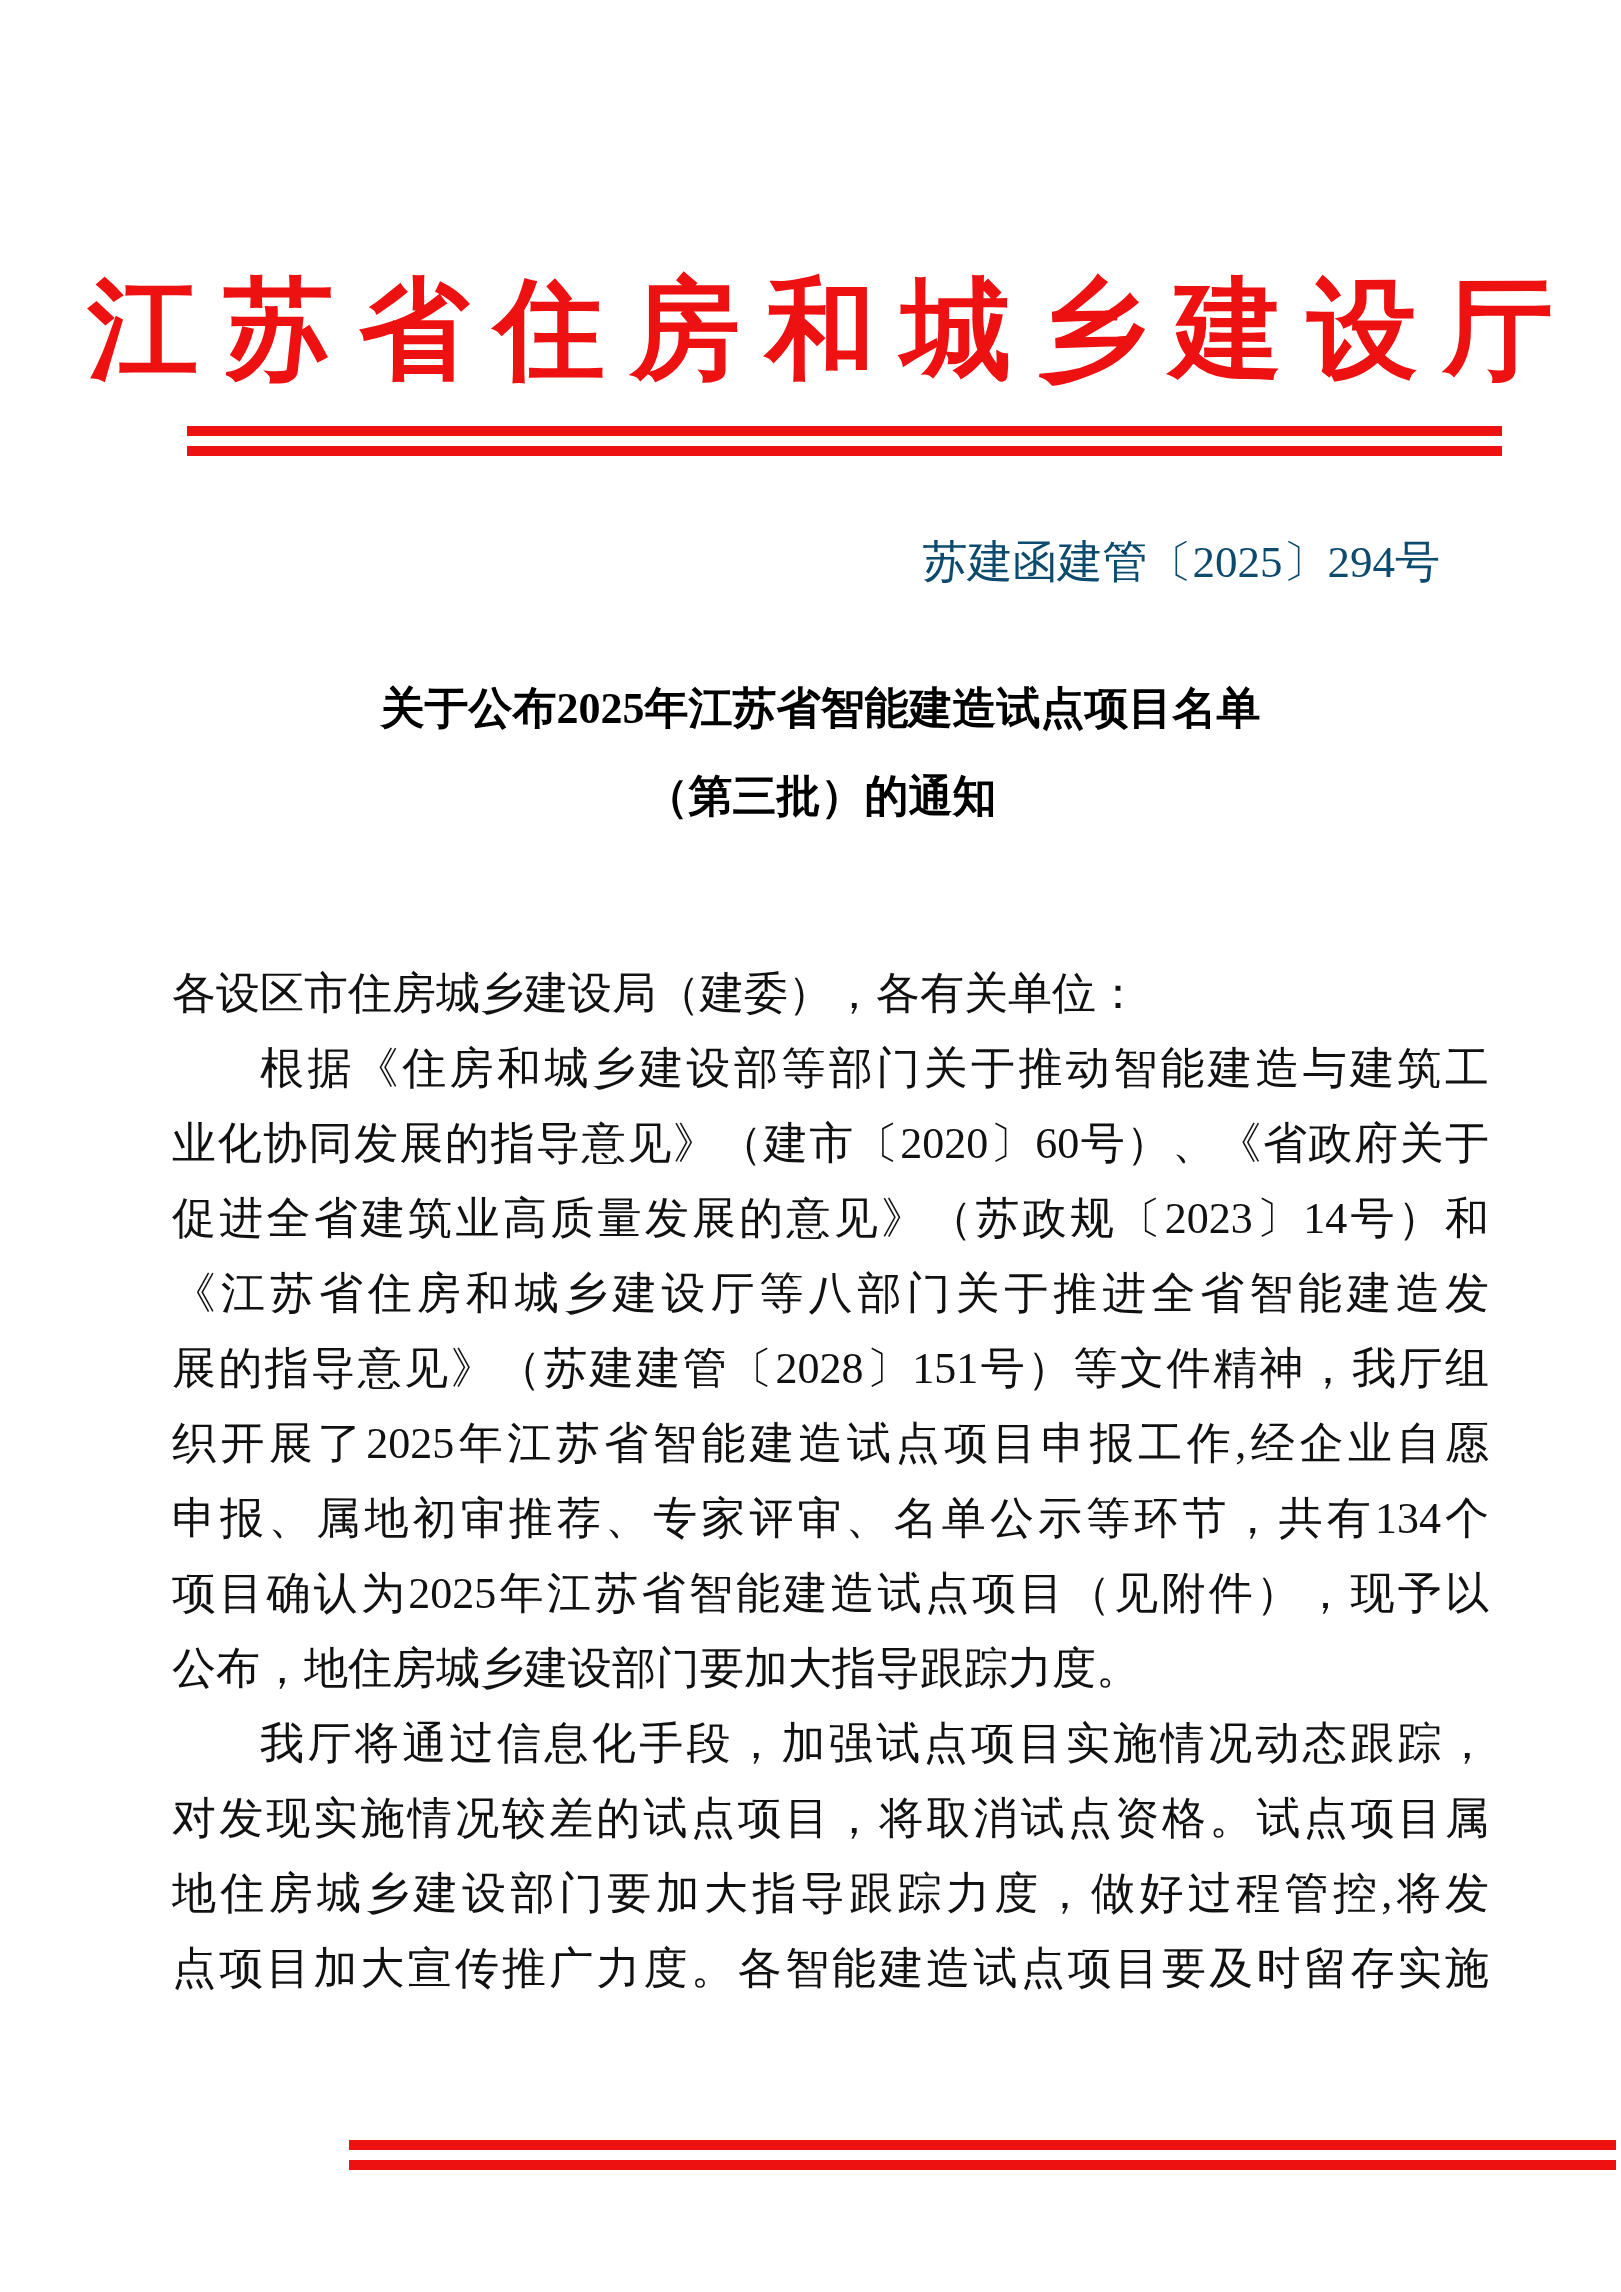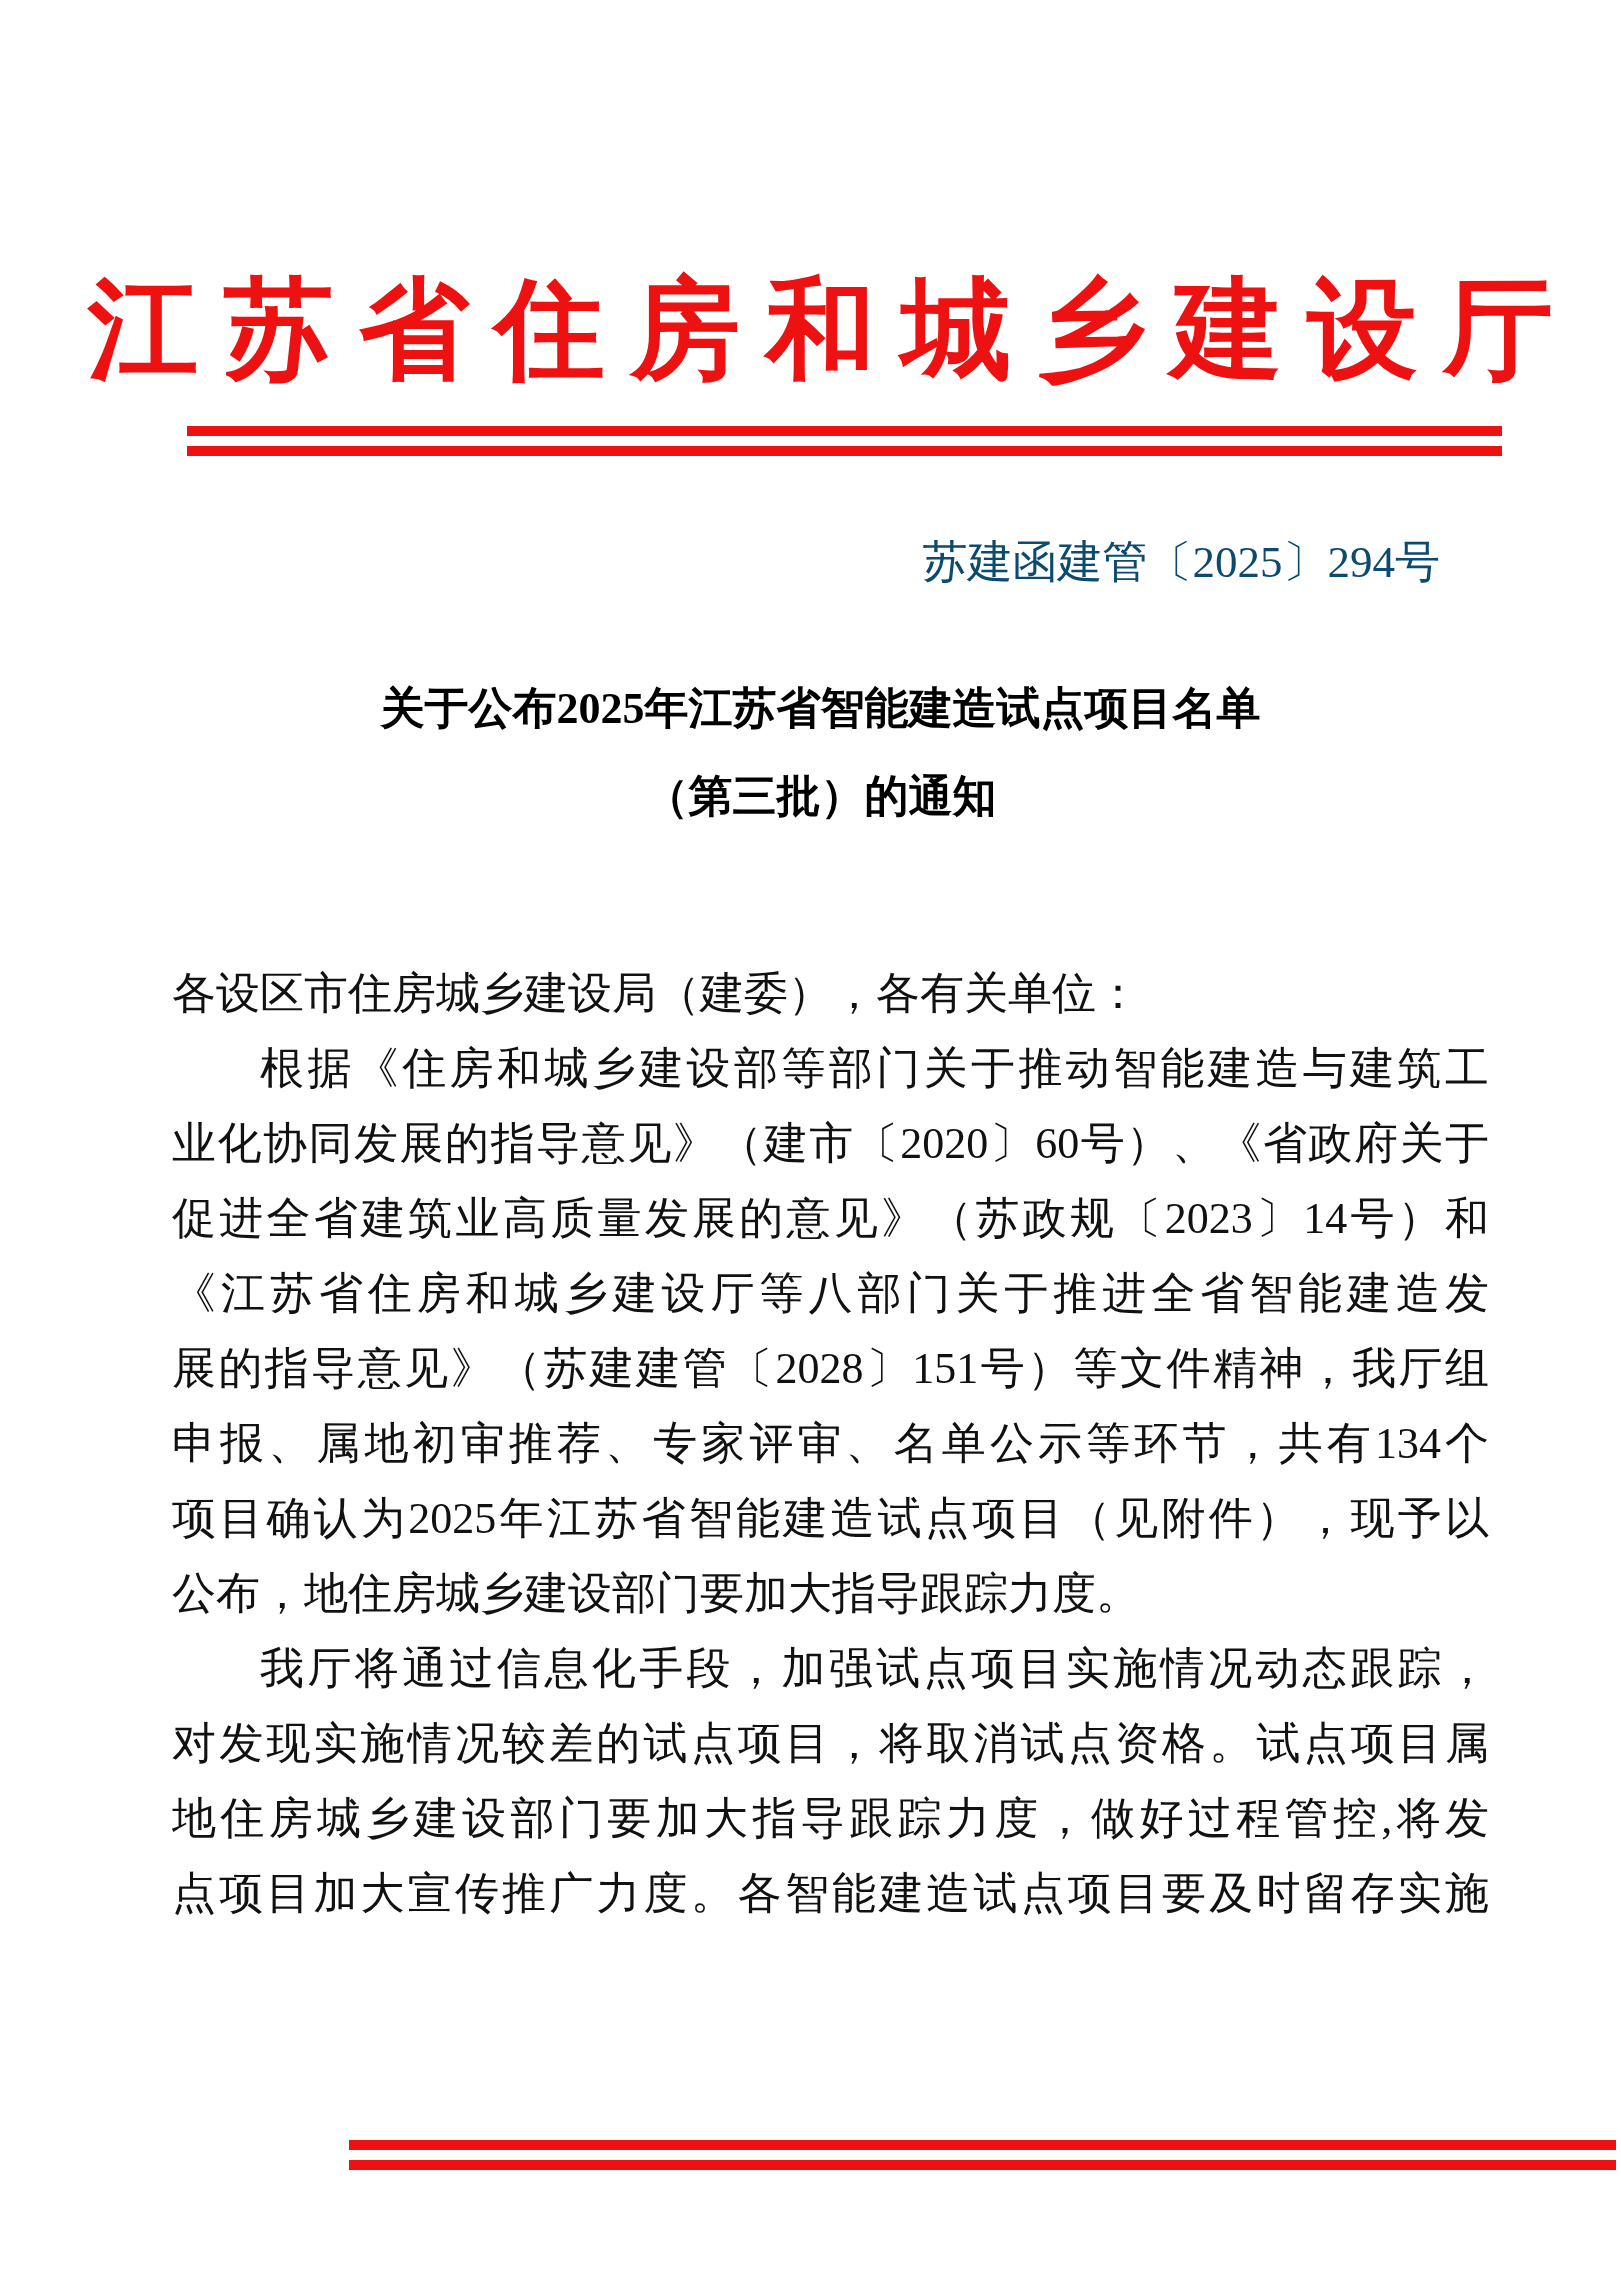--- a/index.html
+++ b/index.html
@@ -94,20 +94,21 @@
     <div>（第三批）的通知</div>
   </div>
 
   <div class="body-text" id="body-lines">
       <div class="line">各设区市住房城乡建设局（建委），各有关单位：</div>
       <div class="line indent full">根据《住房和城乡建设部等部门关于推动智能建造与建筑工</div>
       <div class="line full">业化协同发展的指导意见》（建市〔2020〕60号）、《省政府关于</div>
       <div class="line full">促进全省建筑业高质量发展的意见》（苏政规〔2023〕14号）和</div>
       <div class="line full">《江苏省住房和城乡建设厅等八部门关于推进全省智能建造发</div>
       <div class="line full">展的指导意见》（苏建建管〔2028〕151号）等文件精神，我厅组</div>
+      <div class="line full">织开展了2025年江苏省智能建造试点项目申报工作,经企业自愿</div>
       <div class="line full">申报、属地初审推荐、专家评审、名单公示等环节，共有134个</div>
       <div class="line full">项目确认为2025年江苏省智能建造试点项目（见附件），现予以</div>
       <div class="line">公布，地住房城乡建设部门要加大指导跟踪力度。</div>
       <div class="line indent full">我厅将通过信息化手段，加强试点项目实施情况动态跟踪，</div>
       <div class="line full">对发现实施情况较差的试点项目，将取消试点资格。试点项目属</div>
       <div class="line full">地住房城乡建设部门要加大指导跟踪力度，做好过程管控,将发</div>
       <div class="line full">点项目加大宣传推广力度。各智能建造试点项目要及时留存实施</div>
     </div>
 
   <div class="rule rule-bottom">

